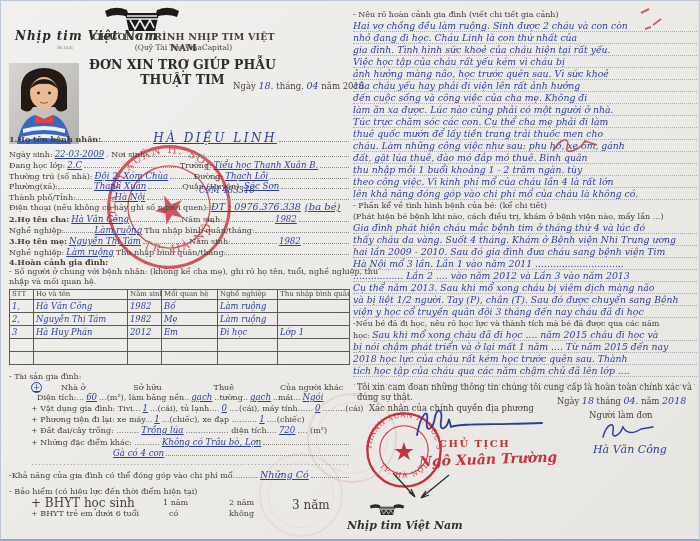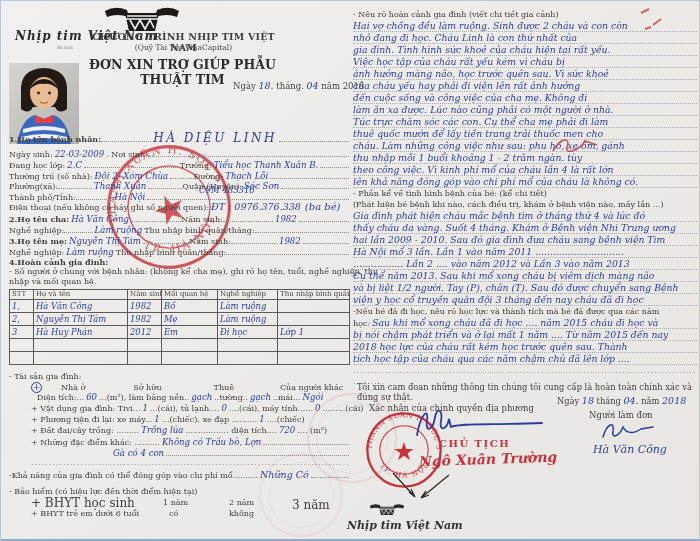--- a/index.html
+++ b/index.html
@@ -6,21 +6,21 @@
   .paper{position:relative;width:700px;height:541px;overflow:hidden;box-sizing:border-box;
     background:linear-gradient(135deg,#f1f0ee 0%,#ebeae7 55%,#e7e6e3 100%);
     border:1px solid #b9c7d6;border-bottom:2px solid #8fa9c9;
     font-family:"DejaVu Serif",serif;color:#413f3c;}
   .abs{position:absolute;}
   .print{color:#433f3b;}
   .hw{color:#2b3e9d;font-style:italic;font-family:"DejaVu Serif",serif;}
   .red{color:#c5343c;}
   .fl{position:absolute;left:8px;width:340px;display:flex;align-items:baseline;
       font-size:8px;white-space:nowrap;line-height:10px;}
-  .fl .hw{font-size:8.6px;padding:0 2px;}
+  .fl .hw{font-size:8.6px;padding:0 2px;text-decoration:underline;}
   .dt{flex:1;border-bottom:1px dotted #8a8a86;height:8px;min-width:6px;}
   .hwline{font-size:9.3px;line-height:11px;height:11px;border-bottom:1px dotted #a9a9b0;
       white-space:nowrap;overflow:hidden;}
   .qhead{font-size:8px;line-height:11px;color:#3e3b38;}
   table.fam{border-collapse:collapse;table-layout:fixed;}
   table.fam th,table.fam td{border:1px solid #5c5a56;padding:0 2px;overflow:hidden;white-space:nowrap;}
   table.fam th{font-weight:normal;font-size:7px;line-height:8.5px;text-align:left;color:#433f3b;}
   table.fam td{font-size:8.4px;height:12px;}
   table.fam td.hw{font-style:italic;color:#2b3e9d;}
   .scribble{stroke:#2b3e9d;fill:none;stroke-linecap:round;}
@@ -319,20 +319,21 @@
     <div class="hw hwline">nhỏ đang đi học. Cháu Linh là con thứ nhất của</div>
     <div class="hw hwline">gia đình. Tình hình sức khoẻ của cháu hiện tại rất yếu.</div>
     <div class="hw hwline">Việc học tập của cháu rất yếu kém vì cháu bị</div>
     <div class="hw hwline">ảnh hưởng màng não, học trước quên sau. Vì sức khoẻ</div>
     <div class="hw hwline">của cháu yếu hay phải đi viện lên rất ảnh hưởng</div>
     <div class="hw hwline">đến cuộc sống và công việc của cha mẹ. Không đi</div>
     <div class="hw hwline">làm ăn xa được. Lúc nào cũng phải có một người ở nhà.</div>
     <div class="hw hwline">Túc trực chăm sóc các con. Cụ thể cha mẹ phải đi làm</div>
     <div class="hw hwline">thuê quốc mướn để lấy tiền trang trải thuốc men cho</div>
     <div class="hw hwline">cháu. Làm những công việc như sau: phu hồ, xe ôm, gánh</div>
+    <div class="hw hwline">đất, gặt lúa thuê, đào mó đắp mó thuê. Bình quân</div>
     <div class="hw hwline">thu nhập mỗi 1 buổi khoảng 1 - 2 trăm ngàn. tùy</div>
     <div class="hw hwline">theo công việc. Vì kinh phí mổ của cháu lần 4 là rất lớn</div>
     <div class="hw hwline">lên khả năng đóng góp vào chi phí mổ của cháu là không có.</div>
     <div class="qhead">- Phần kể về tình hình bệnh của bé: (kể chi tiết)</div>
     <div class="qhead">(Phát hiện bé bệnh khi nào, cách điều trị, khám ở bệnh viện nào, mấy lần ...)</div>
     <div class="hw hwline">Gia đình phát hiện cháu mắc bệnh tim ở tháng thứ 4 và lúc đó</div>
     <div class="hw hwline">thấy cháu da vàng. Suốt 4 tháng. Khám ở Bệnh viện Nhi Trung ương</div>
     <div class="hw hwline">hai lần 2009 - 2010. Sau đó gia đình đưa cháu sang bệnh viện Tim</div>
     <div class="hw hwline">Hà Nội mổ 3 lần. Lần 1 vào năm 2011 ..............................</div>
     <div class="hw hwline">................. Lần 2 .... vào năm 2012 và Lần 3 vào năm 2013</div>

